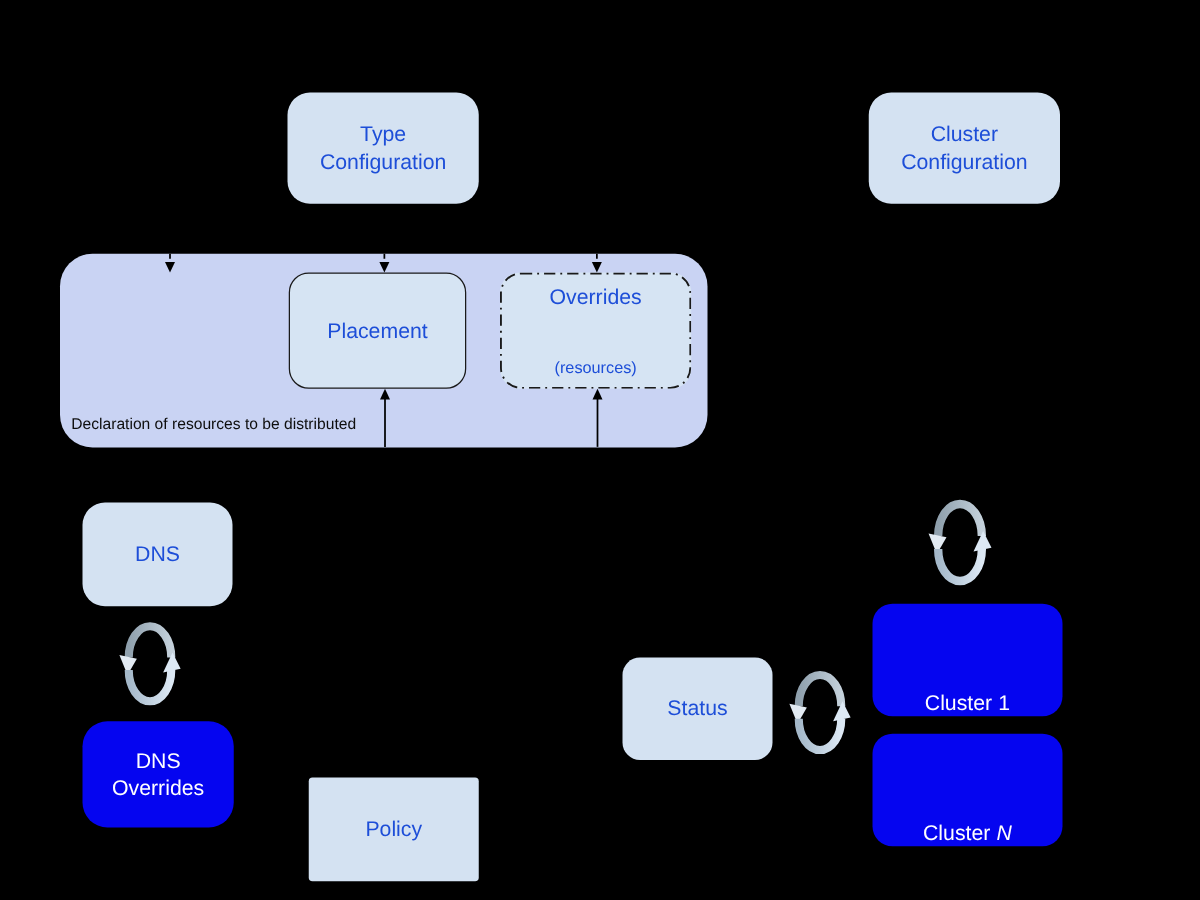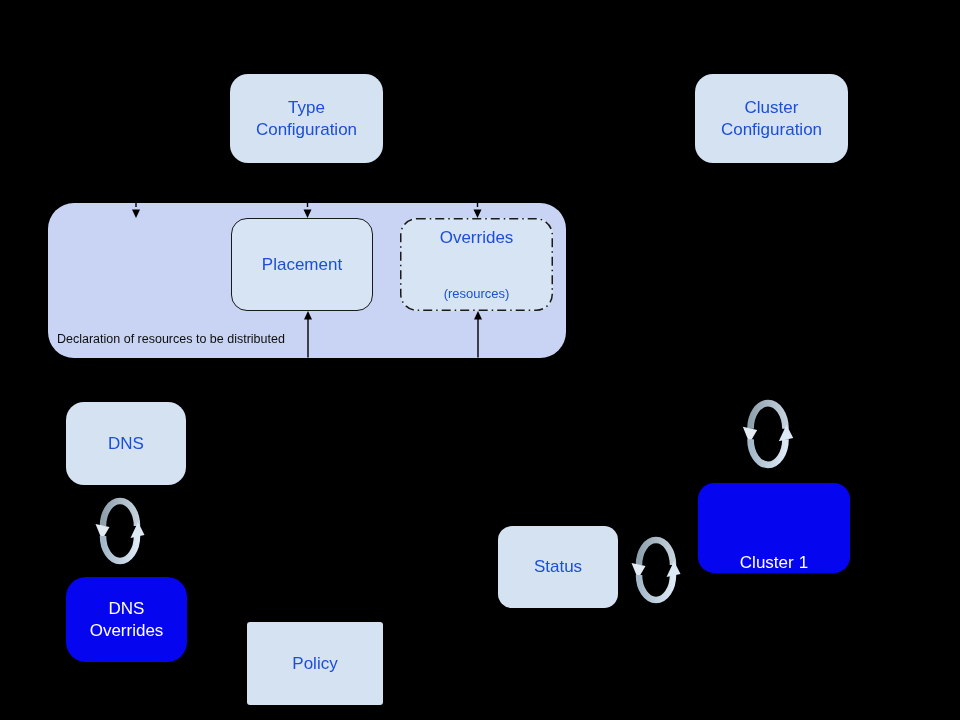--- a/index.html
+++ b/index.html
@@ -103,20 +103,25 @@
   <div class="node" style="left:498px;top:526px;width:120px;height:82px;border-radius:14px;">
     <span>Status</span>
   </div>
 
   <div class="node blue bold cluster-label" style="left:698px;top:483px;width:152px;height:90px;border-radius:16px;">
     <div>
       <span>Cluster</span><span>1</span>
     </div>
   </div>
 
+  <div class="node blue bold cluster-label" style="left:698px;top:587px;width:152px;height:90px;border-radius:16px;">
+    <div>
+      <span>Cluster</span><span class="it">N</span>
+    </div>
+  </div>
 
   <svg class="abs icon-svg" style="left:94px;top:495px;" width="52" height="72" viewBox="0 0 52 72">
     <use href="#sync-def"></use>
   </svg>
 
   <svg class="abs icon-svg" style="left:741px;top:397px;" width="54" height="74" viewBox="0 0 52 72">
     <use href="#sync-def"></use>
   </svg>
 
   <svg class="abs icon-svg" style="left:630px;top:534px;" width="52" height="72" viewBox="0 0 52 72">

